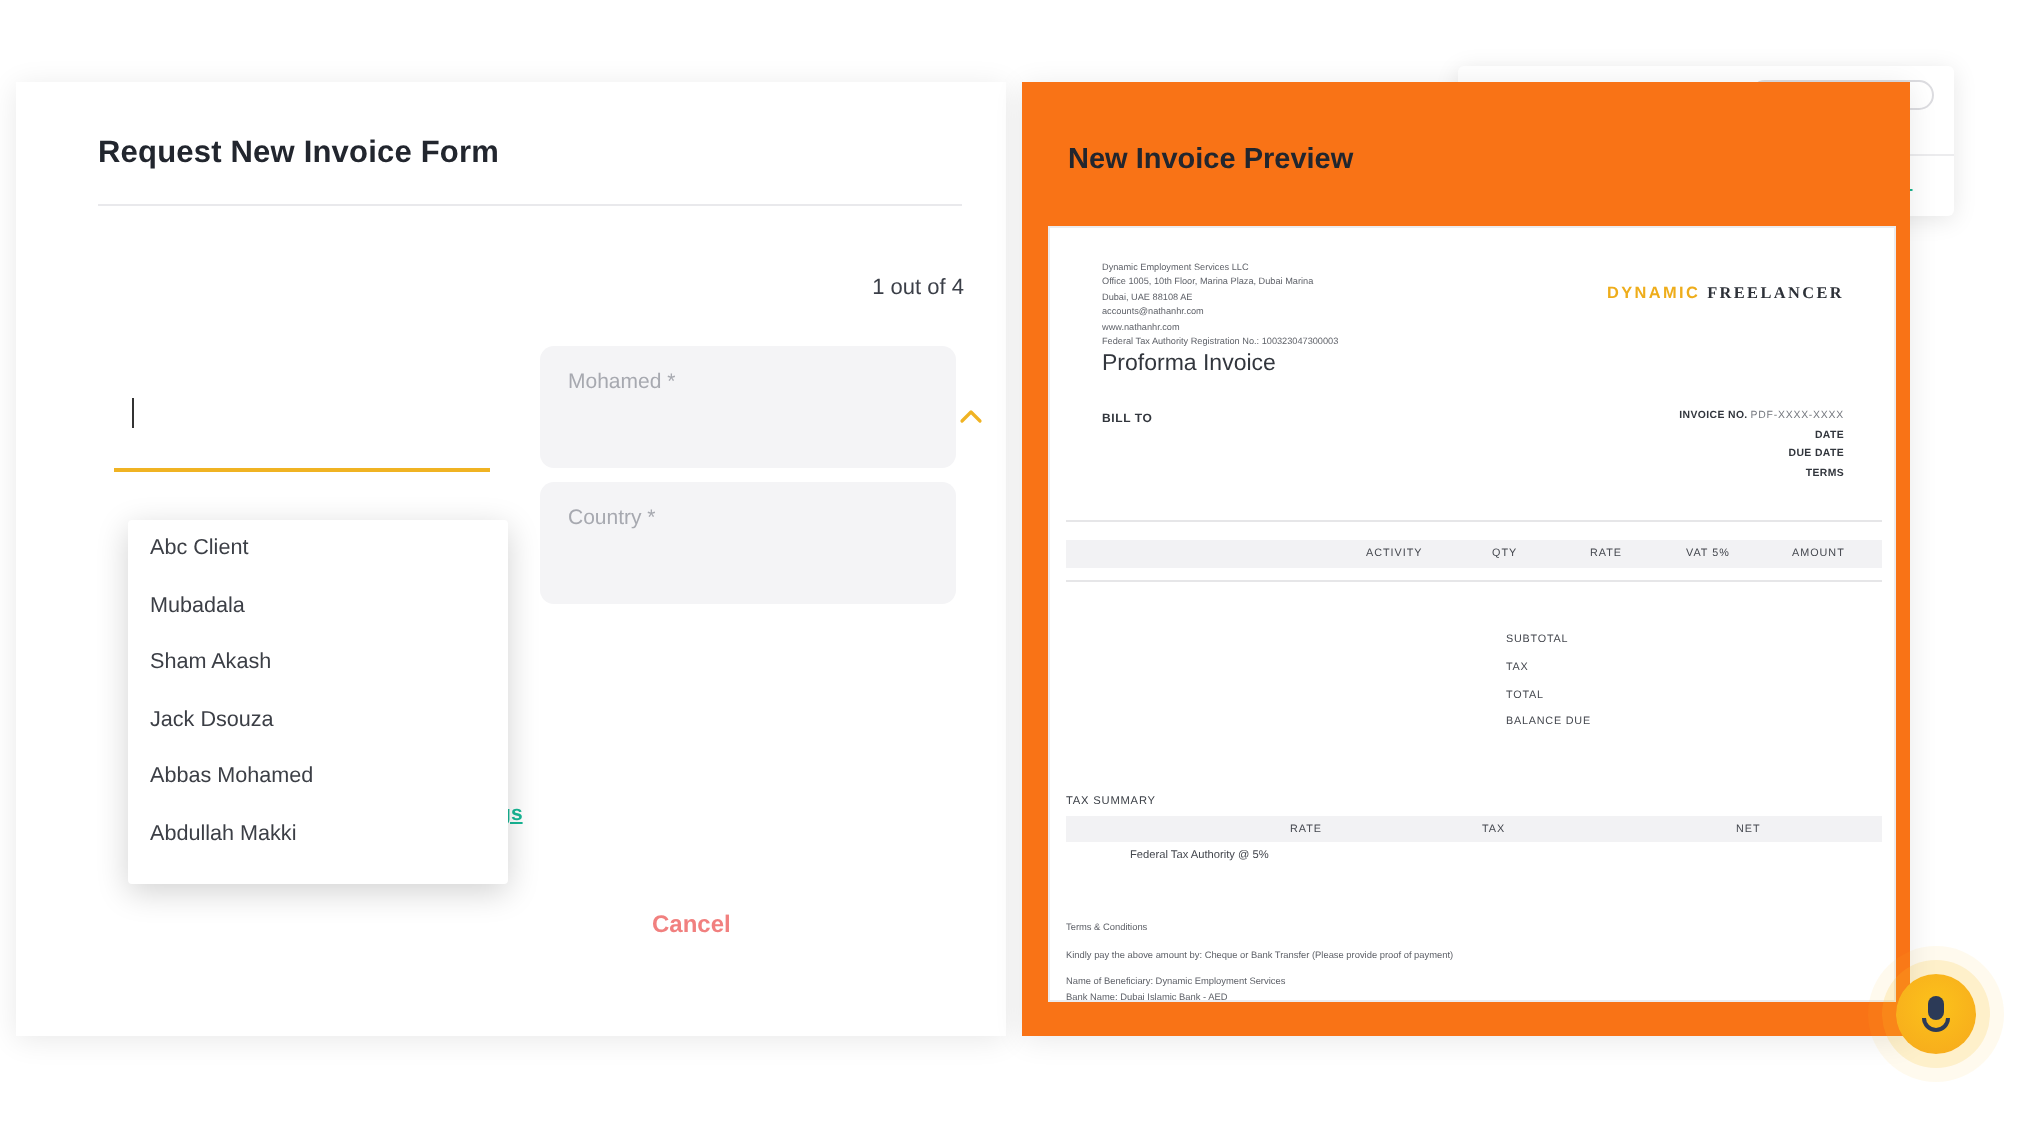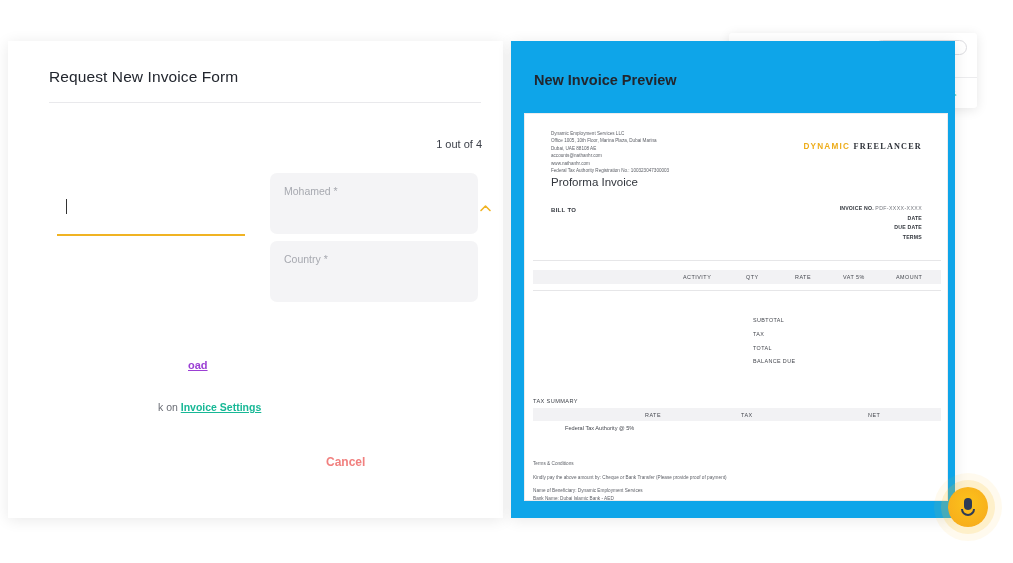--- a/index.html
+++ b/index.html
@@ -13,21 +13,21 @@
 
   
   .left-panel {
     position: absolute; left: 8px; top: 41px;
     width: 495px; height: 477px;
     background: #ffffff;
     box-shadow: 0 2px 14px rgba(0,0,0,0.09);
   }
   .form-title {
     position: absolute; left: 41px; top: 27px;
-    font-size: 15.5px; font-weight: normal; color: #22262e;
+    font-size: 15.5px; font-weight: bold; color: #22262e;
     letter-spacing: .1px;
   }
   .title-rule {
     position: absolute; left: 41px; top: 61px; width: 432px; height: 1px;
     background: #e9e9ec;
   }
   .step-counter {
     position: absolute; right: 21px; top: 97px;
     font-size: 11px; color: #3b3f48;
   }
@@ -105,21 +105,21 @@
     background: #e7e7e9; border: none; border-radius: 6px;
     color: #b6b7bb; font-size: 12px;
     font-family: "Liberation Sans", sans-serif;
     cursor: default;
   }
 
   
   .right-panel {
     position: absolute; left: 511px; top: 41px;
     width: 444px; height: 477px;
-    background: #0ea5e9;
+    background: #f97316;
     box-shadow: 0 2px 14px rgba(0,0,0,0.09);
     z-index: 2;
   }
   .preview-title {
     position: absolute; left: 23px; top: 31px;
     font-size: 14.5px; font-weight: bold; color: #22262e;
   }
 
   
   .invoice-doc {
@@ -287,20 +287,28 @@
     </div>
 
     <div class="field" id="address-field">
       <span class="flabel">Mohamed *</span>
     </div>
 
     <div class="field" id="country-field">
       <span class="flabel">Country *</span>
     </div>
 
+    <div class="dropdown">
+      <div class="dd-item">Abc Client</div>
+      <div class="dd-item">Mubadala</div>
+      <div class="dd-item">Sham Akash</div>
+      <div class="dd-item">Jack Dsouza</div>
+      <div class="dd-item">Abbas Mohamed</div>
+      <div class="dd-item">Abdullah Makki</div>
+    </div>
 
     <button class="cancel-btn">Cancel</button>
   </div>
 
   <div class="right-panel">
     <div class="preview-title">New Invoice Preview</div>
 
     <div class="invoice-doc">
 
       <div class="inv-from">

